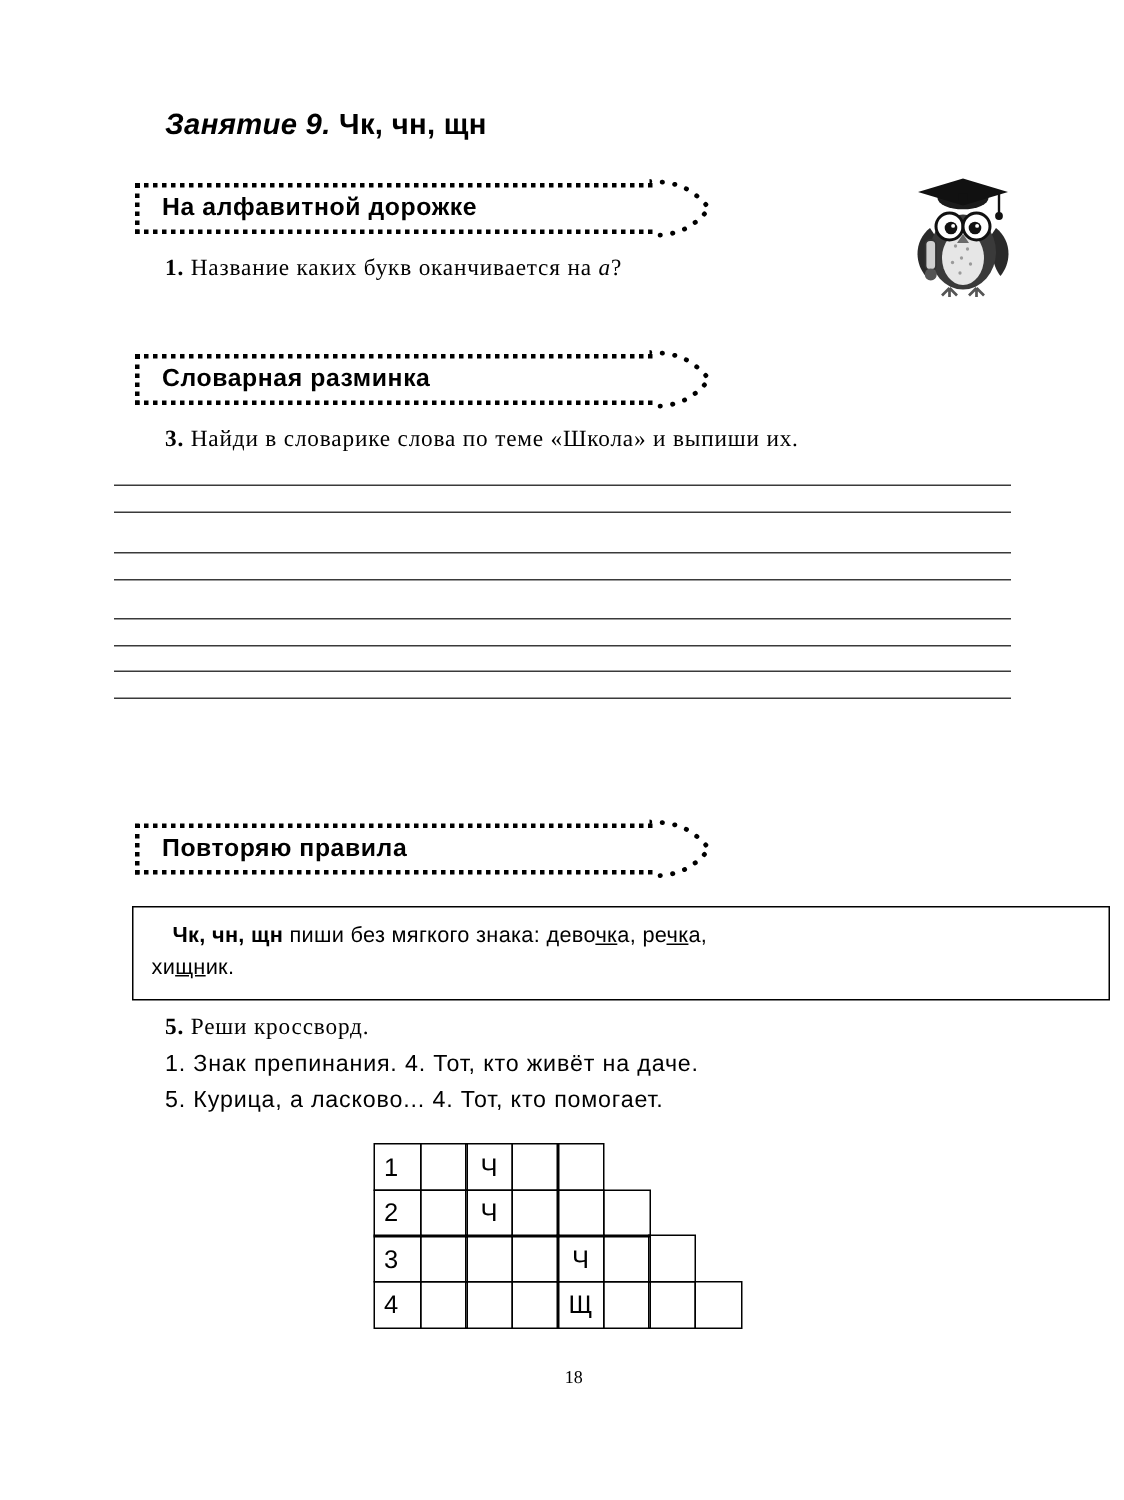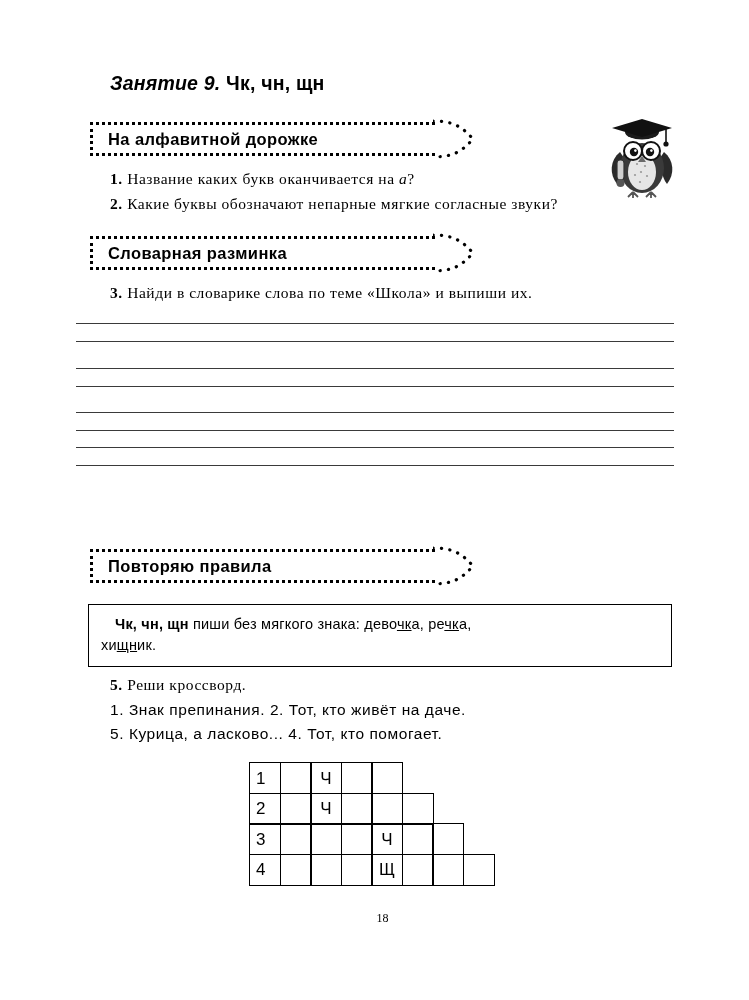--- a/index.html
+++ b/index.html
@@ -105,21 +105,21 @@
     width: 598px;
     height: 0;
     border-top: 1.6px solid #3a3a3a;
   }
 
   
   .rule-box {
     position: absolute;
     left: 88px;
     top: 604px;
-    width: 584px;
+    width: 652px;
     box-sizing: border-box;
     border: 1.5px solid #000;
     padding: 9px 12px 10px 12px;
     font-family: "Liberation Sans", sans-serif;
     font-size: 14.5px;
     line-height: 21px;
     letter-spacing: 0.2px;
   }
   .rule-box .lead {
     font-weight: bold;
@@ -241,24 +241,20 @@
       </svg>
     </div>
     <div class="label">На алфавитной дорожке</div>
   </div>
 
   <div class="q-serif" style="left:110px; top:170px;">
     <b>1.</b>
     <span>Название каких букв оканчивается на </span><i>а</i><span>?</span>
   </div>
 
-  <div class="q-serif" style="left:110px; top:195px;">
-    <b>2.</b>
-    <span>Какие буквы обозначают непарные мягкие согласные звуки?</span>
-  </div>
 
   <div class="banner" style="top:236px;">
     <div class="body" style="width:345px;"></div>
     <div class="tip" style="left:343px;">
       <svg width="44" height="40" viewBox="0 0 44 40" xmlns="http://www.w3.org/2000/svg">
         <path d="M0 2 C22 2 30 9 40 20 C30 31 22 38 0 38" fill="none" stroke="#000" stroke-width="3.2" stroke-linecap="round" stroke-dasharray="0.2 8.2"></path>
       </svg>
     </div>
     <div class="label">Словарная разминка</div>
   </div>
@@ -291,21 +287,21 @@
   <div class="rule-box">
     <div class="rule-line-1"><span class="lead">Чк, чн, щн</span><span> пиши без мягкого знака: </span><span><span>дево</span><span class="u">чк</span><span>а,</span></span> <span><span>ре</span><span class="u">чк</span><span>а,</span></span></div>
     <div><span><span>хи</span><span class="u">щн</span><span>ик.</span></span></div>
   </div>
 
   <div class="q-serif" style="left:110px; top:676px;">
     <b>5.</b>
     <span>Реши кроссворд.</span>
   </div>
 
-  <div class="clue" style="left:110px; top:701px;">1. Знак препинания. 2. Тот, кто живёт на даче.</div>
+  <div class="clue" style="left:110px; top:701px;">1. Знак препинания. 4. Тот, кто живёт на даче.</div>
   <div class="clue" style="left:110px; top:725px;">5. Курица, а ласково... 4. Тот, кто помогает.</div>
 
   <div class="crossword">
 
     <div class="cw-row">
       <div class="cw-cell idx">1</div>
       <div class="cw-cell"></div>
       <div class="cw-cell">Ч</div>
       <div class="cw-cell"></div>
       <div class="cw-cell"></div>

